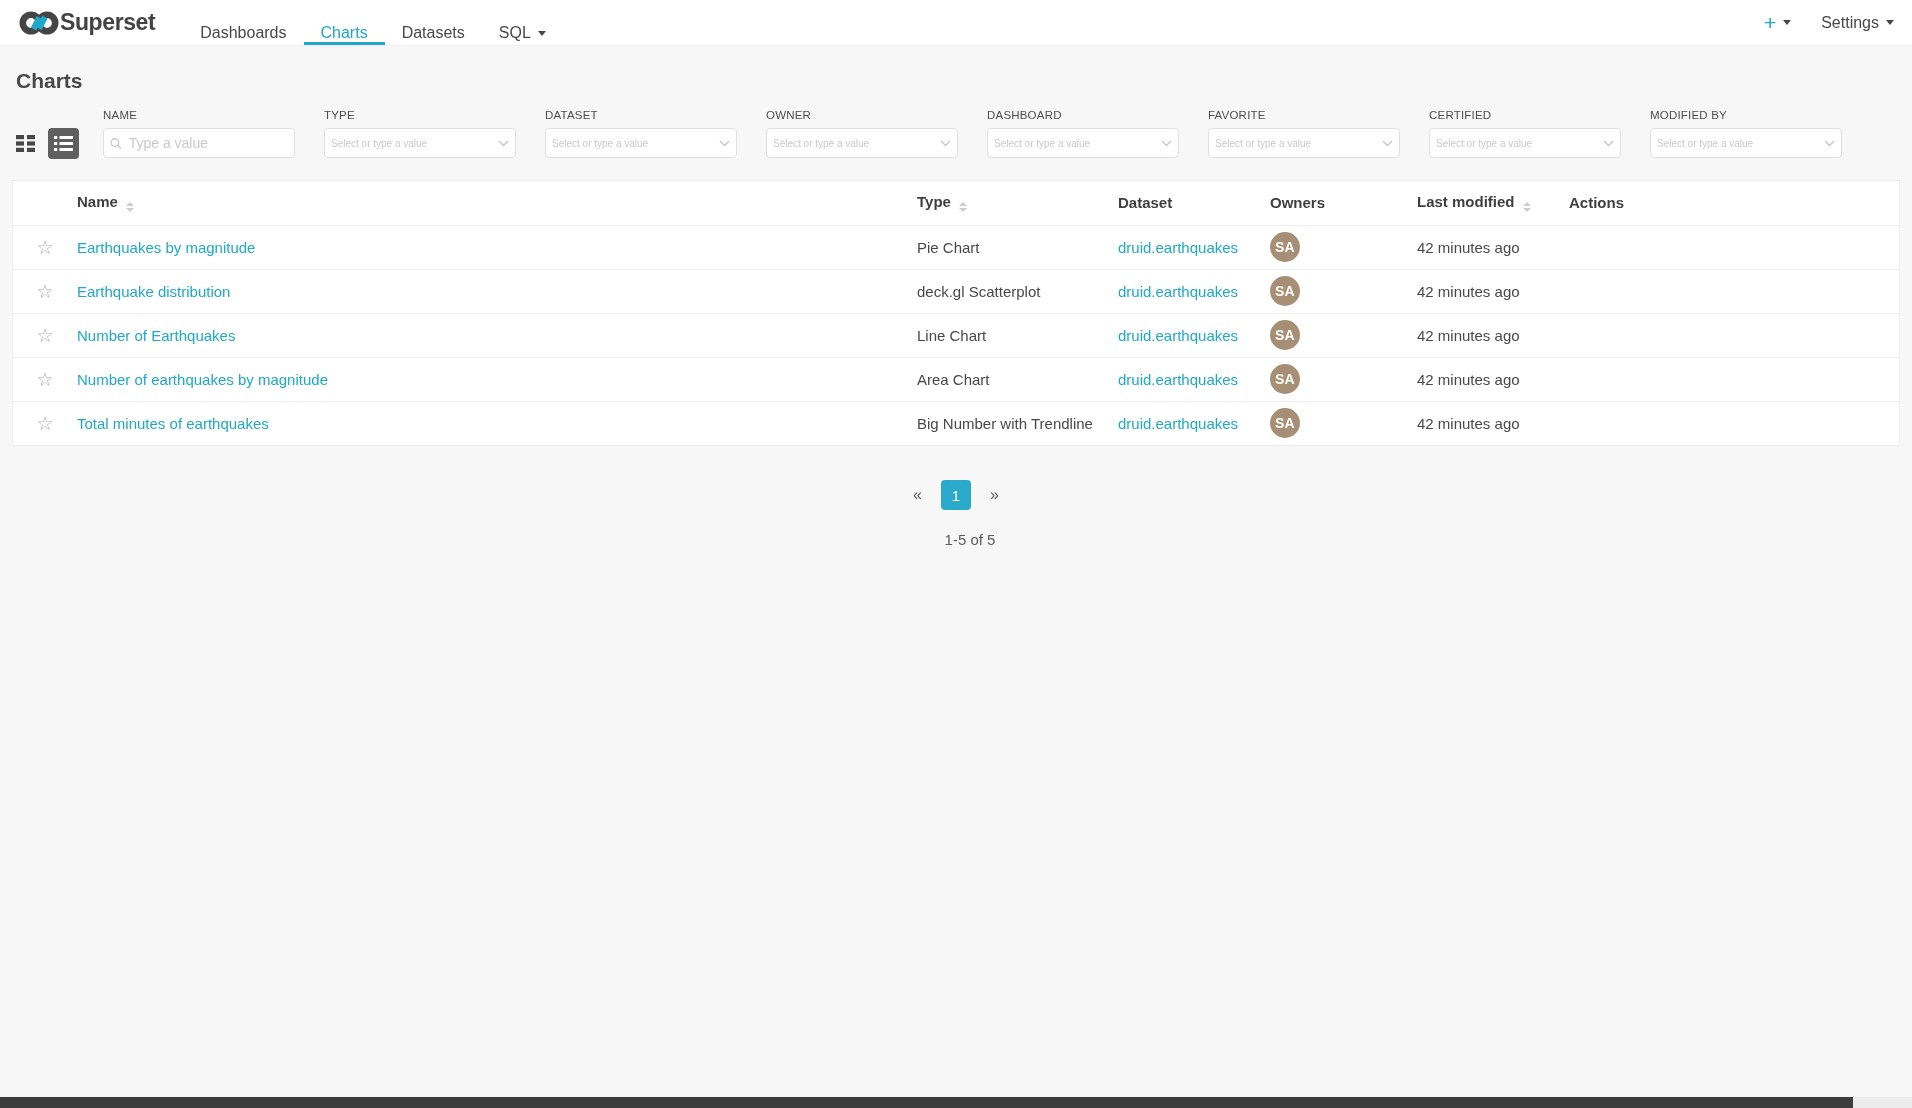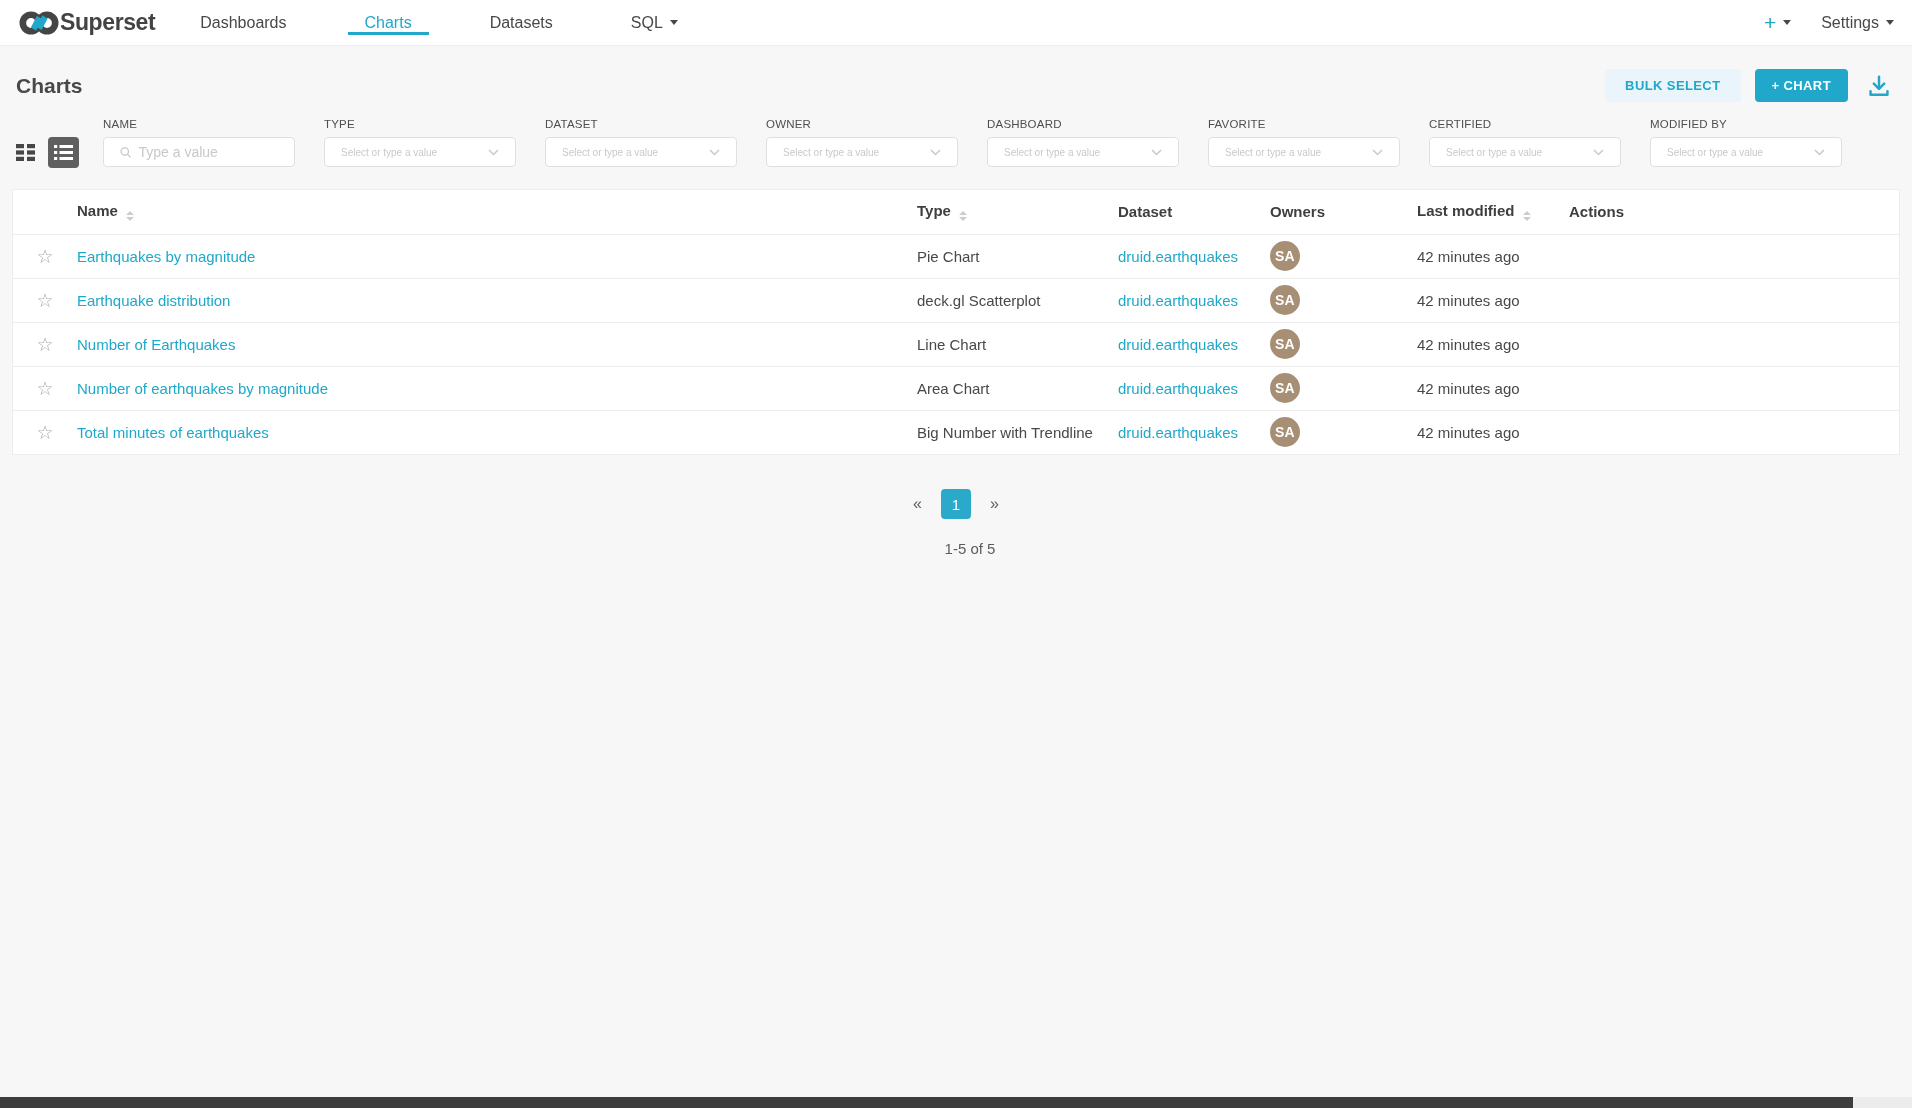--- a/index.html
+++ b/index.html
@@ -12,21 +12,21 @@
     overflow:hidden;
   }
 
   
   .navbar {
     height:46px; background:#ffffff; border-bottom:1px solid #efefef;
     display:flex; align-items:stretch; padding:0 18px;
   }
   .logo { display:flex; align-items:center; margin-right:28px; cursor:pointer; }
   .logo-text { font-size:23px; font-weight:700; color:#434343; letter-spacing:-0.4px; }
-  .nav-menu { list-style:none; display:flex; align-items:center;gap:44px; }
+  .nav-menu { list-style:none; display:flex; align-items:flex-end; }
   .nav-item {
     display:flex; align-items:center; padding:0 17px; font-size:16px; color:#484848;
     cursor:pointer; border-bottom:3px solid transparent; border-top:3px solid transparent;
   }
   .nav-item.active { color:#20A7C9; border-bottom-color:#20A7C9; }
   .nav-right { margin-left:auto; display:flex; align-items:center; gap:30px; }
   .nav-plus, .nav-settings { display:flex; align-items:center; cursor:pointer; font-size:16px; color:#484848; }
   .plus-glyph { color:#20A7C9; font-size:21px; font-weight:400; line-height:1; }
   .caret {
     display:inline-block; width:0; height:0;
@@ -50,21 +50,21 @@
   .toggle-grid { cursor:pointer; display:flex; align-items:center; }
   .toggle-list {
     width:31px; height:31px; border-radius:4px; background:#5f5f5f;
     display:flex; align-items:center; justify-content:center; cursor:pointer;
   }
   .filter { width:192px; margin-right:29px; }
   .filter:last-child { margin-right:0; }
   .filter-label { font-size:11.5px; color:#4e4e4e; margin-bottom:7px; letter-spacing:0.2px; }
   .filter-box {
     height:30px; background:#ffffff; border:1px solid #e0e0e0; border-radius:4px;
-    display:flex; align-items:center; padding:0 16px; gap:7px; cursor:pointer;
+    display:flex; align-items:center; padding:0 6px; gap:7px; cursor:pointer;
   }
   .filter-box input {
     border:none; outline:none; width:100%; font-family:inherit; font-size:14px; color:#555;
     background:transparent;
   }
   .filter-box input::placeholder { color:#c9c9c9; }
   .select-placeholder { flex:1; font-size:10px; color:#c9c9c9; white-space:nowrap; overflow:hidden; }
 
   
   .table-card { margin:0 12px; background:#ffffff; border:1px solid #ededed; }
@@ -140,31 +140,20 @@
     </div>
     <div class="nav-settings">
       <span>Settings</span>
       <span class="caret"></span>
     </div>
   </div>
 </nav>
 
 <div class="sub-header">
   <h1 class="page-title">Charts</h1>
-  <div class="header-actions">
-    <button class="btn btn-bulk">BULK SELECT</button>
-    <button class="btn btn-chart">+ CHART</button>
-    <button class="icon-btn">
-      <svg width="26" height="26" viewBox="0 0 24 24" fill="none">
-        <path d="M12 3.5v10.5" stroke="#20A7C9" stroke-width="2.3" stroke-linecap="round"></path>
-        <path d="M7.2 9.8l4.8 4.8 4.8-4.8" stroke="#20A7C9" stroke-width="2.3" stroke-linecap="round" stroke-linejoin="round"></path>
-        <path d="M4.2 16.8V20h15.6v-3.2" stroke="#20A7C9" stroke-width="2.3" stroke-linecap="round" stroke-linejoin="round"></path>
-      </svg>
-    </button>
-  </div>
 </div>
 
 <div class="filter-bar">
   <div class="view-toggles">
     <span class="toggle-grid">
       <svg width="19" height="17" viewBox="0 0 19 17">
         <rect x="0" y="0" width="8" height="4.2" fill="#474747"></rect>
           <rect x="11" y="0" width="8" height="4.2" fill="#474747"></rect>
         <rect x="0" y="6.4" width="8" height="4.2" fill="#474747"></rect>
           <rect x="11" y="6.4" width="8" height="4.2" fill="#474747"></rect>

